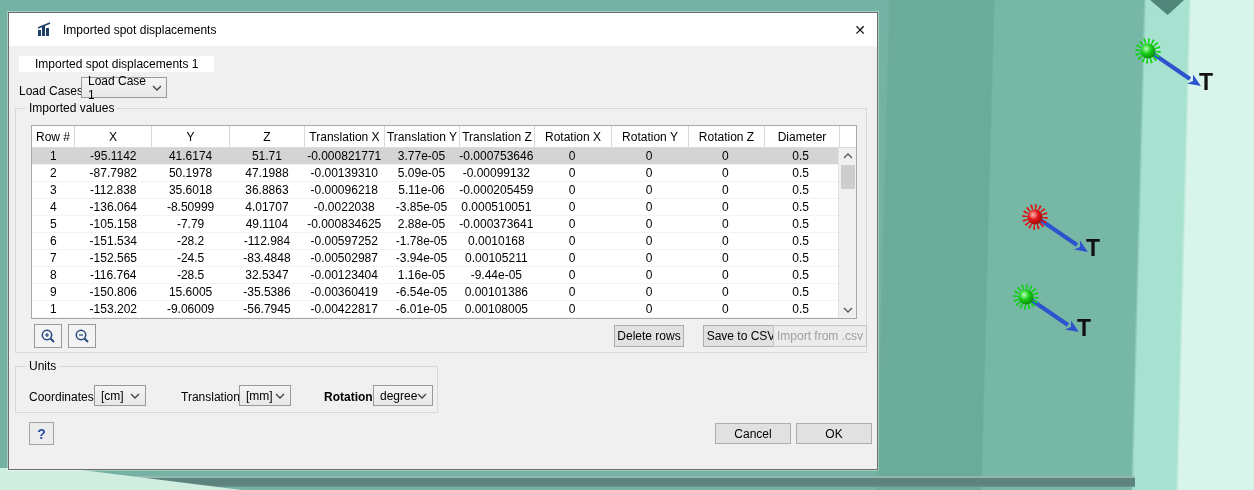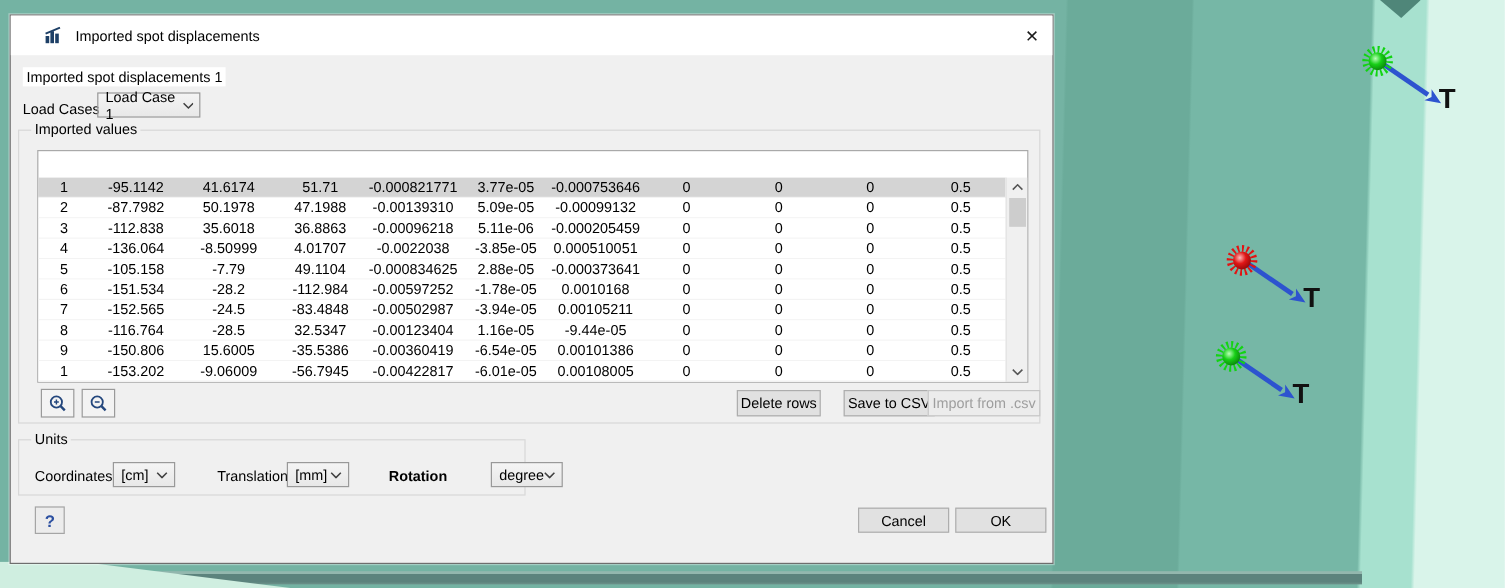--- a/index.html
+++ b/index.html
@@ -27,21 +27,21 @@
   
   .dlg { left:8px; top:12px; width:870px; height:458px; background:#f0f0f0;
     border:1px solid #6e6e6e; box-shadow:0 0 0 1px rgba(255,255,255,.35); }
   .titlebar { left:0; top:0; width:100%; height:33px; background:#ffffff;
     display:flex; align-items:center; padding-left:28px; }
   .title { font-size:12px; color:#000; margin-left:8px; }
   .closebtn { position:absolute; right:4px; top:4px; width:26px; height:25px;
     display:flex; align-items:center; justify-content:center; font-size:14px;
     color:#1a1a1a; cursor:pointer; background:transparent; border:none; }
   .lbl { font-size:12px; color:#000; white-space:nowrap; }
-  .instance { left:10px; top:43px; background:#ffffff; padding:1px 3px; }
+  .instance { left:10px; top:43px; background:#ffffff; padding:1px 16px; }
 
   .combo { background:linear-gradient(#f4f4f4,#e8e8e8); border:1px solid #999999;
     display:flex; align-items:center; justify-content:space-between;
     padding:0 5px 0 6px; font-size:12px; color:#000; height:21px; }
 
   .group { border:1px solid #d8d8d8; background:transparent; }
   .grouplabel { position:absolute; top:-8px; left:10px; background:#f0f0f0;
     padding:0 3px; font-size:12px; color:#000; white-space:nowrap; }
 
   
@@ -154,20 +154,33 @@
     <svg width="10" height="6">
         <path d="M1,1 L5,5 L9,1" stroke="#404040" stroke-width="1.3" fill="none"></path>
       </svg>
   </div>
 
   <div class="abs group" style="left:6px;top:95px;width:852px;height:245px;">
     <span class="grouplabel">Imported values</span>
   </div>
 
   <div class="abs tbl">
+    <div class="thead">
+        <div class="hcell" style="width: 43px;">Row #</div>
+        <div class="hcell" style="width: 77px;">X</div>
+        <div class="hcell" style="width: 78px;">Y</div>
+        <div class="hcell" style="width: 75px;">Z</div>
+        <div class="hcell" style="width: 80px;">Translation X</div>
+        <div class="hcell" style="width: 75px;">Translation Y</div>
+        <div class="hcell" style="width: 75px;">Translation Z</div>
+        <div class="hcell" style="width: 77px;">Rotation X</div>
+        <div class="hcell" style="width: 77px;">Rotation Y</div>
+        <div class="hcell" style="width: 76px;">Rotation Z</div>
+        <div class="hcell" style="width: 75px;">Diameter</div>
+      </div>
     <div class="tbody">
         <div class="trow sel">
           <div class="tcell" style="width: 43px;">1</div>
           <div class="tcell" style="width: 77px;">-95.1142</div>
           <div class="tcell" style="width: 78px;">41.6174</div>
           <div class="tcell" style="width: 75px;">51.71</div>
           <div class="tcell" style="width: 80px;">-0.000821771</div>
           <div class="tcell" style="width: 75px;">3.77e-05</div>
           <div class="tcell" style="width: 75px;">-0.000753646</div>
           <div class="tcell" style="width: 77px;">0</div>
@@ -338,21 +351,21 @@
       </svg>
   </div>
   <div class="abs lbl" style="left:172px;top:377px;">Translation</div>
   <div class="abs combo" style="left:230px;top:372px;width:52px;">
     <span>[mm]</span>
     <svg width="10" height="6">
         <path d="M1,1 L5,5 L9,1" stroke="#404040" stroke-width="1.3" fill="none"></path>
       </svg>
   </div>
   <div class="abs lbl" style="left:315px;top:377px;font-weight:bold;">Rotation</div>
-  <div class="abs combo" style="left:364px;top:372px;width:60px;margin-left:36px;">
+  <div class="abs combo" style="left:364px;top:372px;width:60px;">
     <span>degree</span>
     <svg width="10" height="6">
         <path d="M1,1 L5,5 L9,1" stroke="#404040" stroke-width="1.3" fill="none"></path>
       </svg>
   </div>
 
   <div class="abs helpbtn">?</div>
   <button class="abs btn" style="left:706px;top:410px;width:76px;height:21px;">Cancel</button>
   <button class="abs btn" style="left:787px;top:410px;width:76px;height:21px;">OK</button>
 

